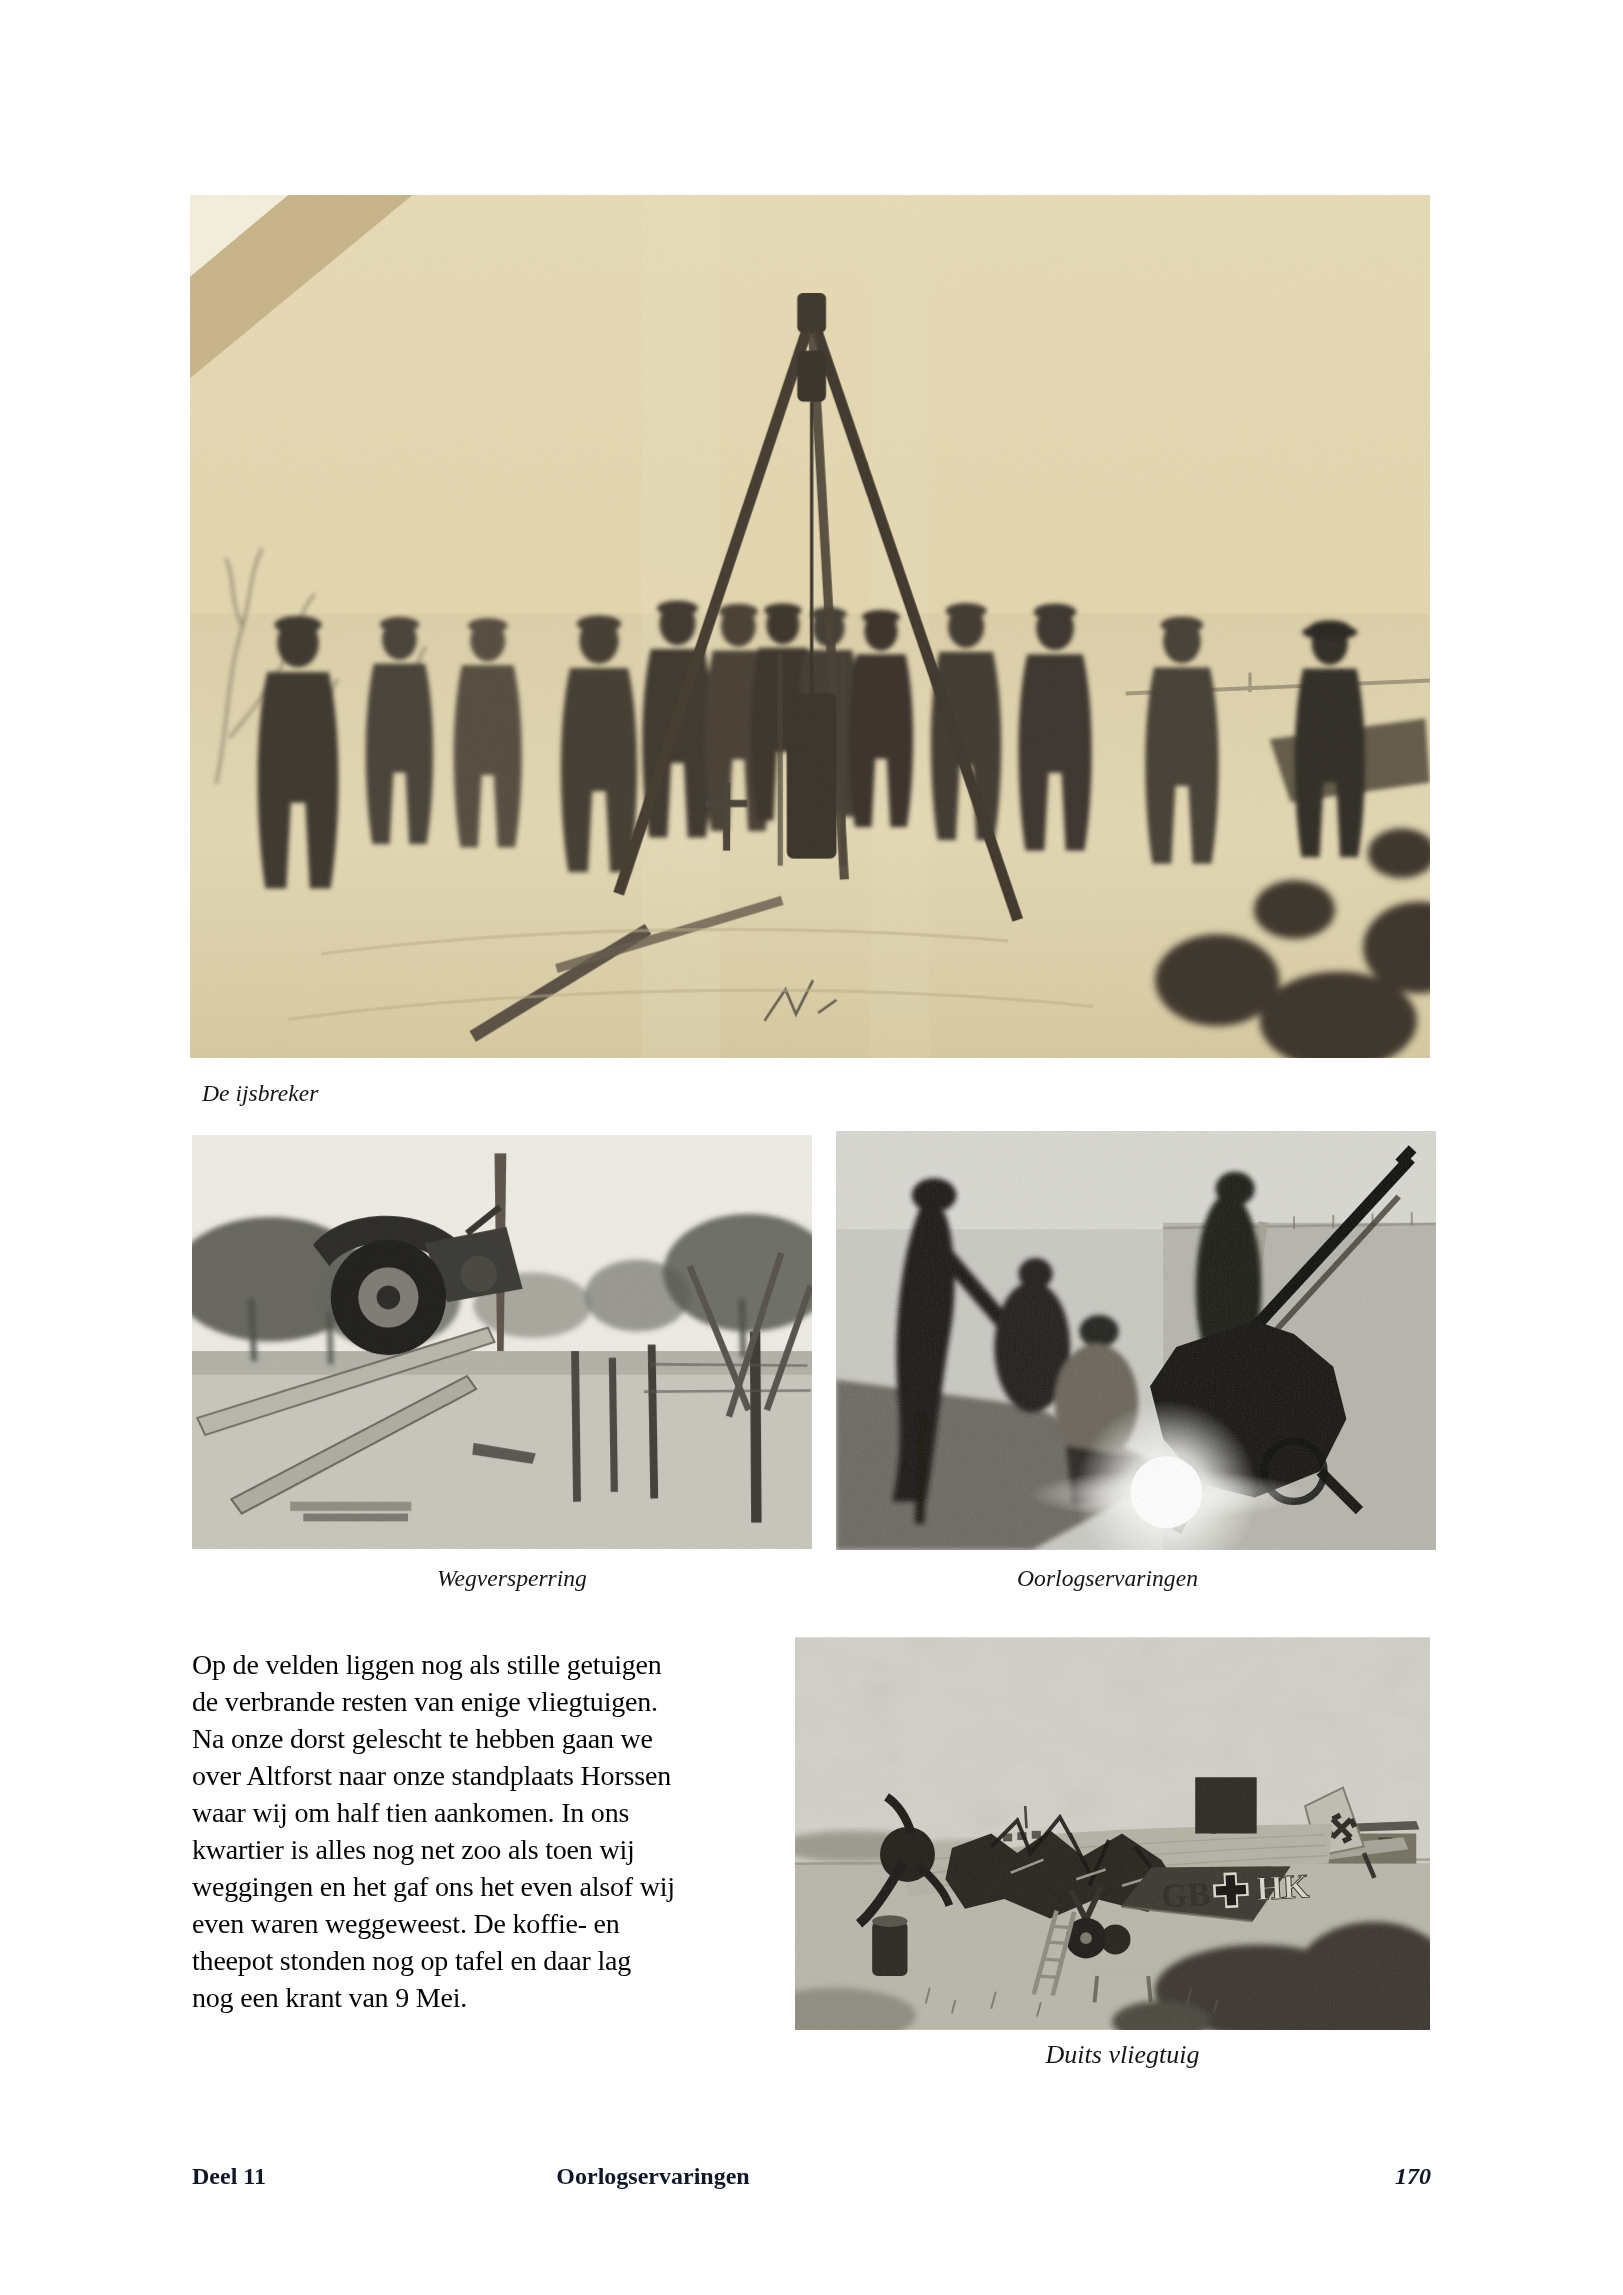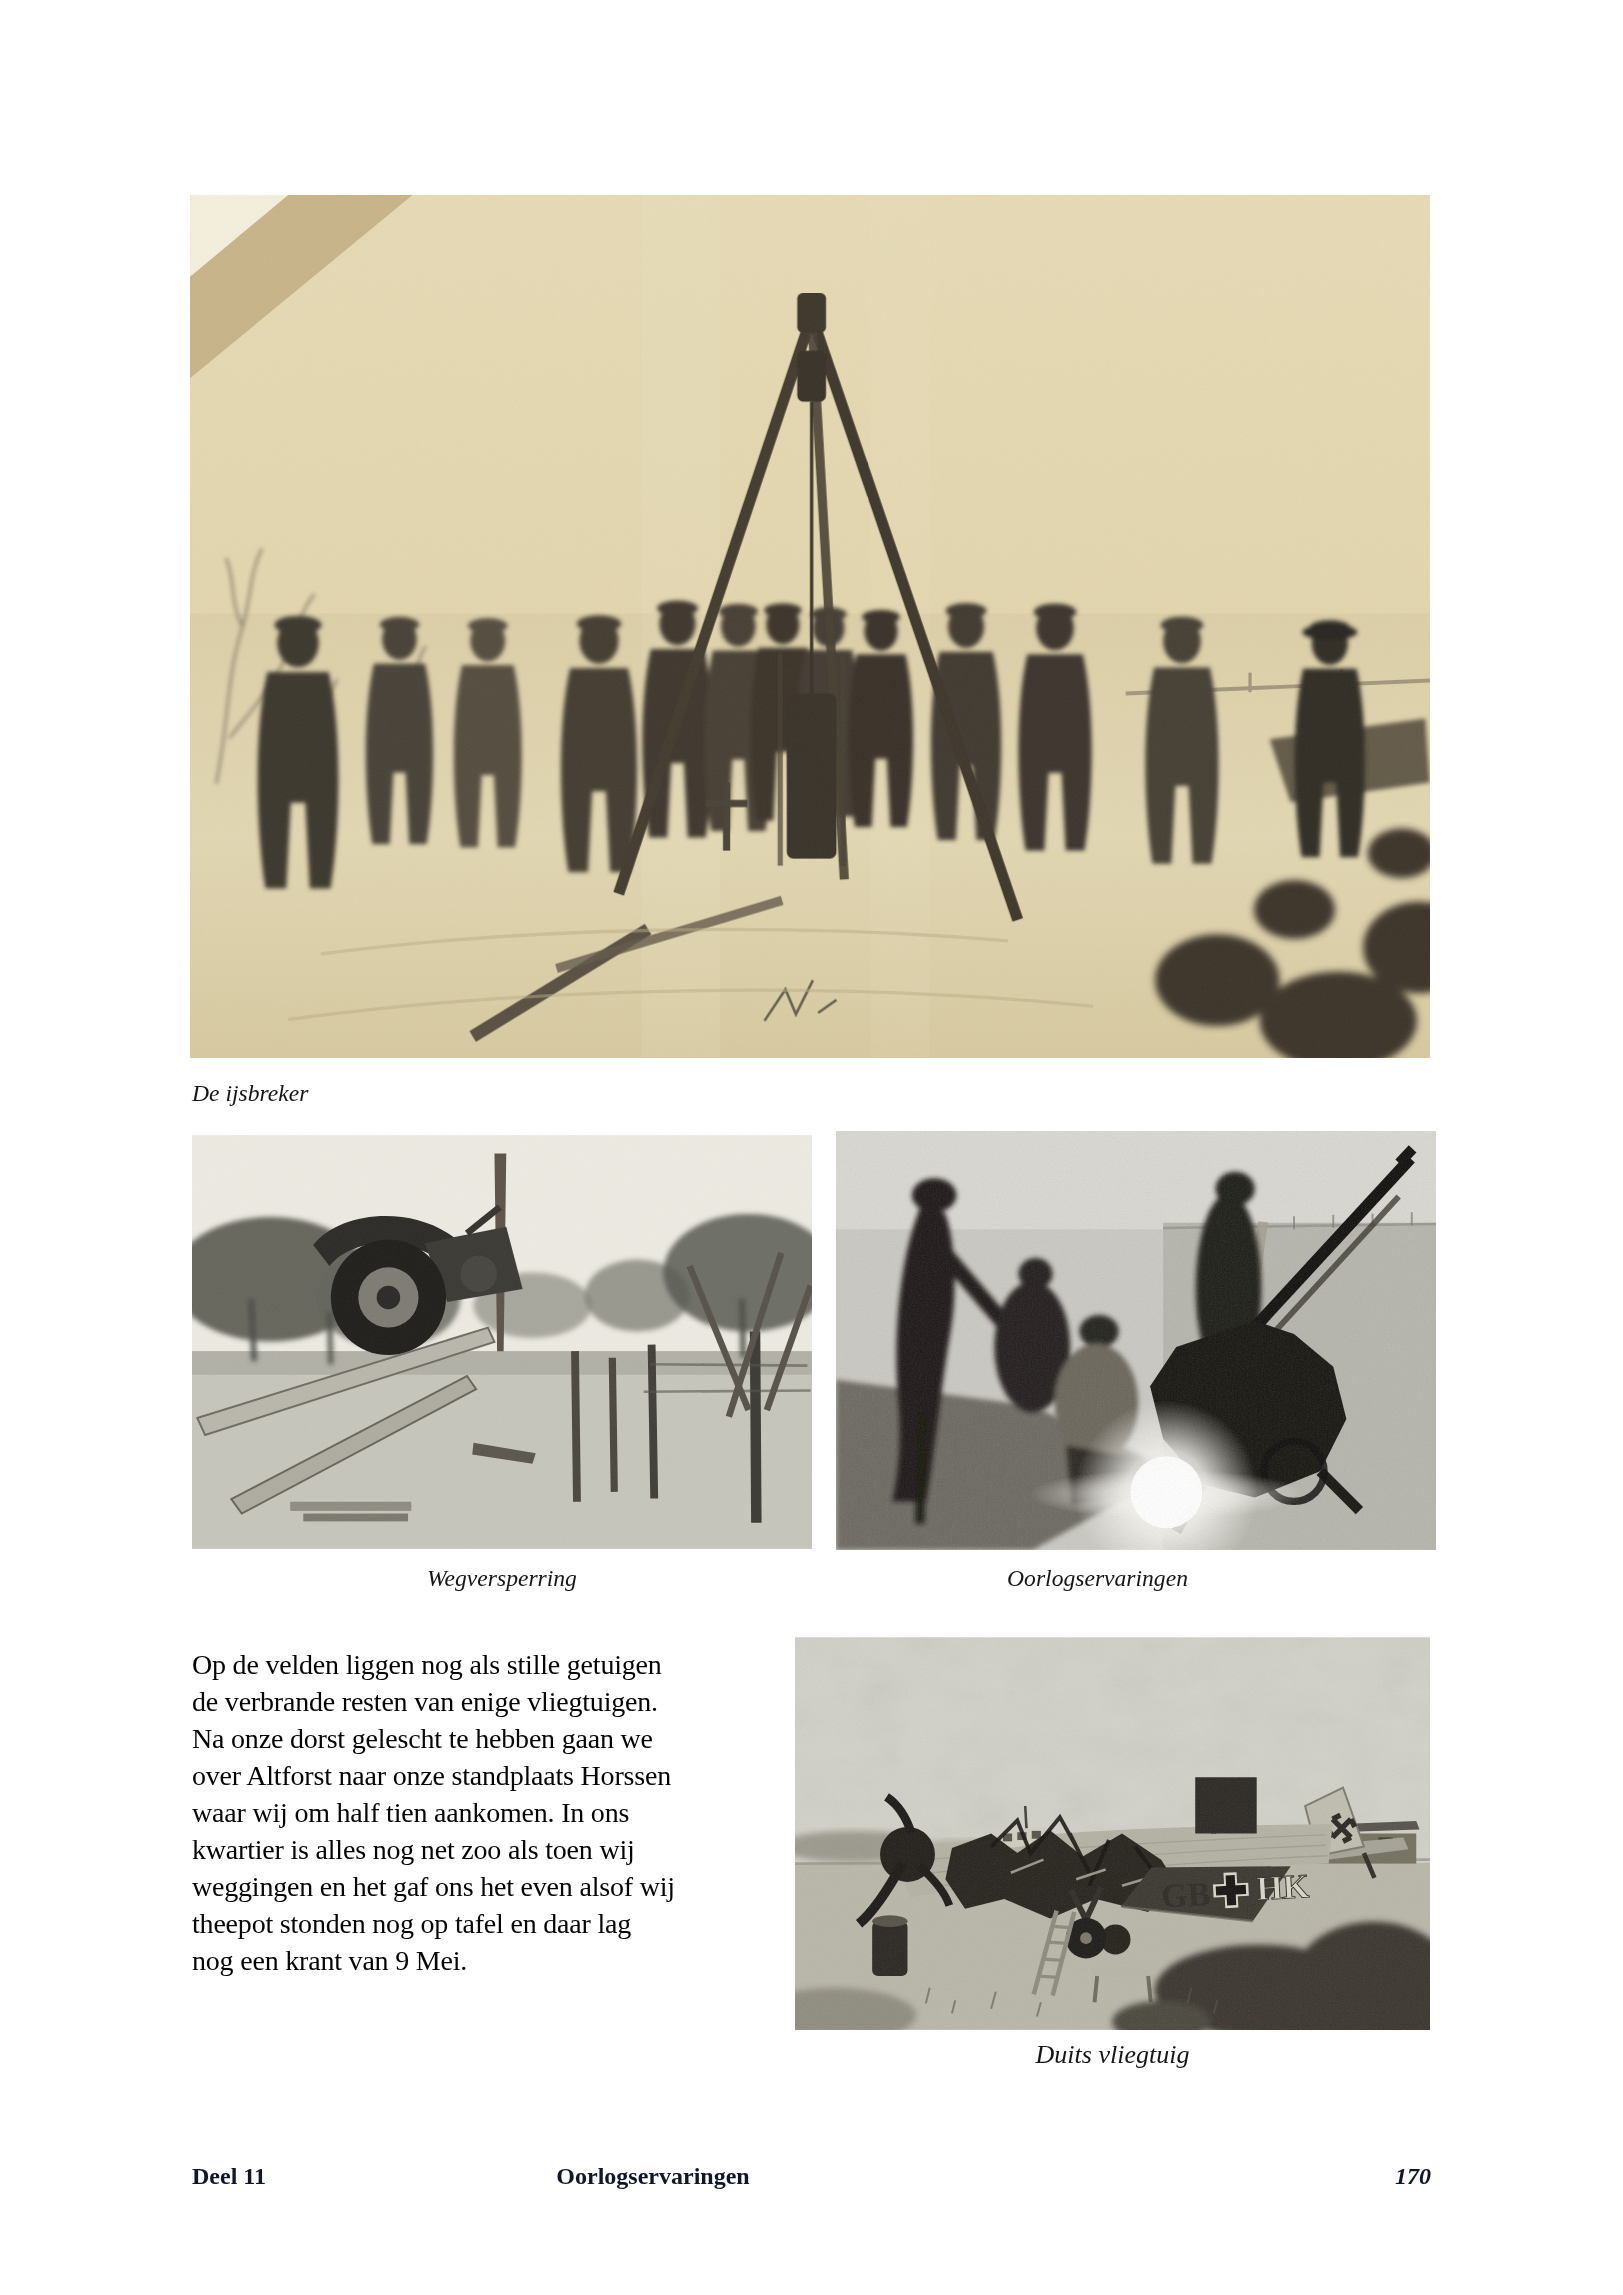--- a/index.html
+++ b/index.html
@@ -1,21 +1,21 @@
 <!DOCTYPE html>
 <html style="font-size:10.5px"><head>
 <meta charset="utf-8">
 <style>
   html,body{margin:0;padding:0;background:#ffffff;}
   .page{position:relative;width:1623px;height:2295px;background:#ffffff;overflow:hidden;
         font-family:"Liberation Serif", serif;color:#111;}
   .abs{position:absolute;}
   figure.photo{position:absolute;margin:0;padding:0;line-height:0;}
   figure.photo svg{display:block;}
-  .cap{font-style:italic;color:#161616;white-space:nowrap;}
+  .cap{font-style:italic;color:#161616;white-space:nowrap;margin-left:10px;}
   .cap-center{text-align:center;white-space:nowrap;}
   .bodytext{font-size:28px;line-height:37px;letter-spacing:-0.2px;color:#050505;}
   .bodytext .line{white-space:nowrap;}
   .footer{font-weight:bold;font-size:24px;color:#0f172a;white-space:nowrap;}
 </style>
 </head>
 <body>
 
 <div class="page">
 
@@ -277,20 +277,21 @@
   <div class="abs cap cap-center" style="left:836px;top:1565px;width:523px;font-size:23.6px;">Oorlogservaringen</div>
 
   <div class="abs bodytext" style="left:192px;top:1646px;width:592px;">
     <div class="line">Op de velden liggen nog als stille getuigen</div>
     <div class="line">de verbrande resten van enige vliegtuigen.</div>
     <div class="line">Na onze dorst gelescht te hebben gaan we</div>
     <div class="line">over Altforst naar onze standplaats Horssen</div>
     <div class="line">waar wij om half tien aankomen. In ons</div>
     <div class="line">kwartier is alles nog net zoo als toen wij</div>
     <div class="line">weggingen en het gaf ons het even alsof wij</div>
+    <div class="line">even waren weggeweest. De koffie- en</div>
     <div class="line">theepot stonden nog op tafel en daar lag</div>
     <div class="line">nog een krant van 9 Mei.</div>
   </div>
 
   <figure class="photo" style="left:795px;top:1637px;width:635px;height:393px">
     <svg width="635" height="393" viewBox="0 0 971 600">
       <defs>
         <filter id="g4" x="0" y="0" width="100%" height="100%">
           <feTurbulence type="fractalNoise" baseFrequency="0.5" numOctaves="3" seed="31" stitchTiles="stitch"></feTurbulence>
           <feColorMatrix type="saturate" values="0"></feColorMatrix>

